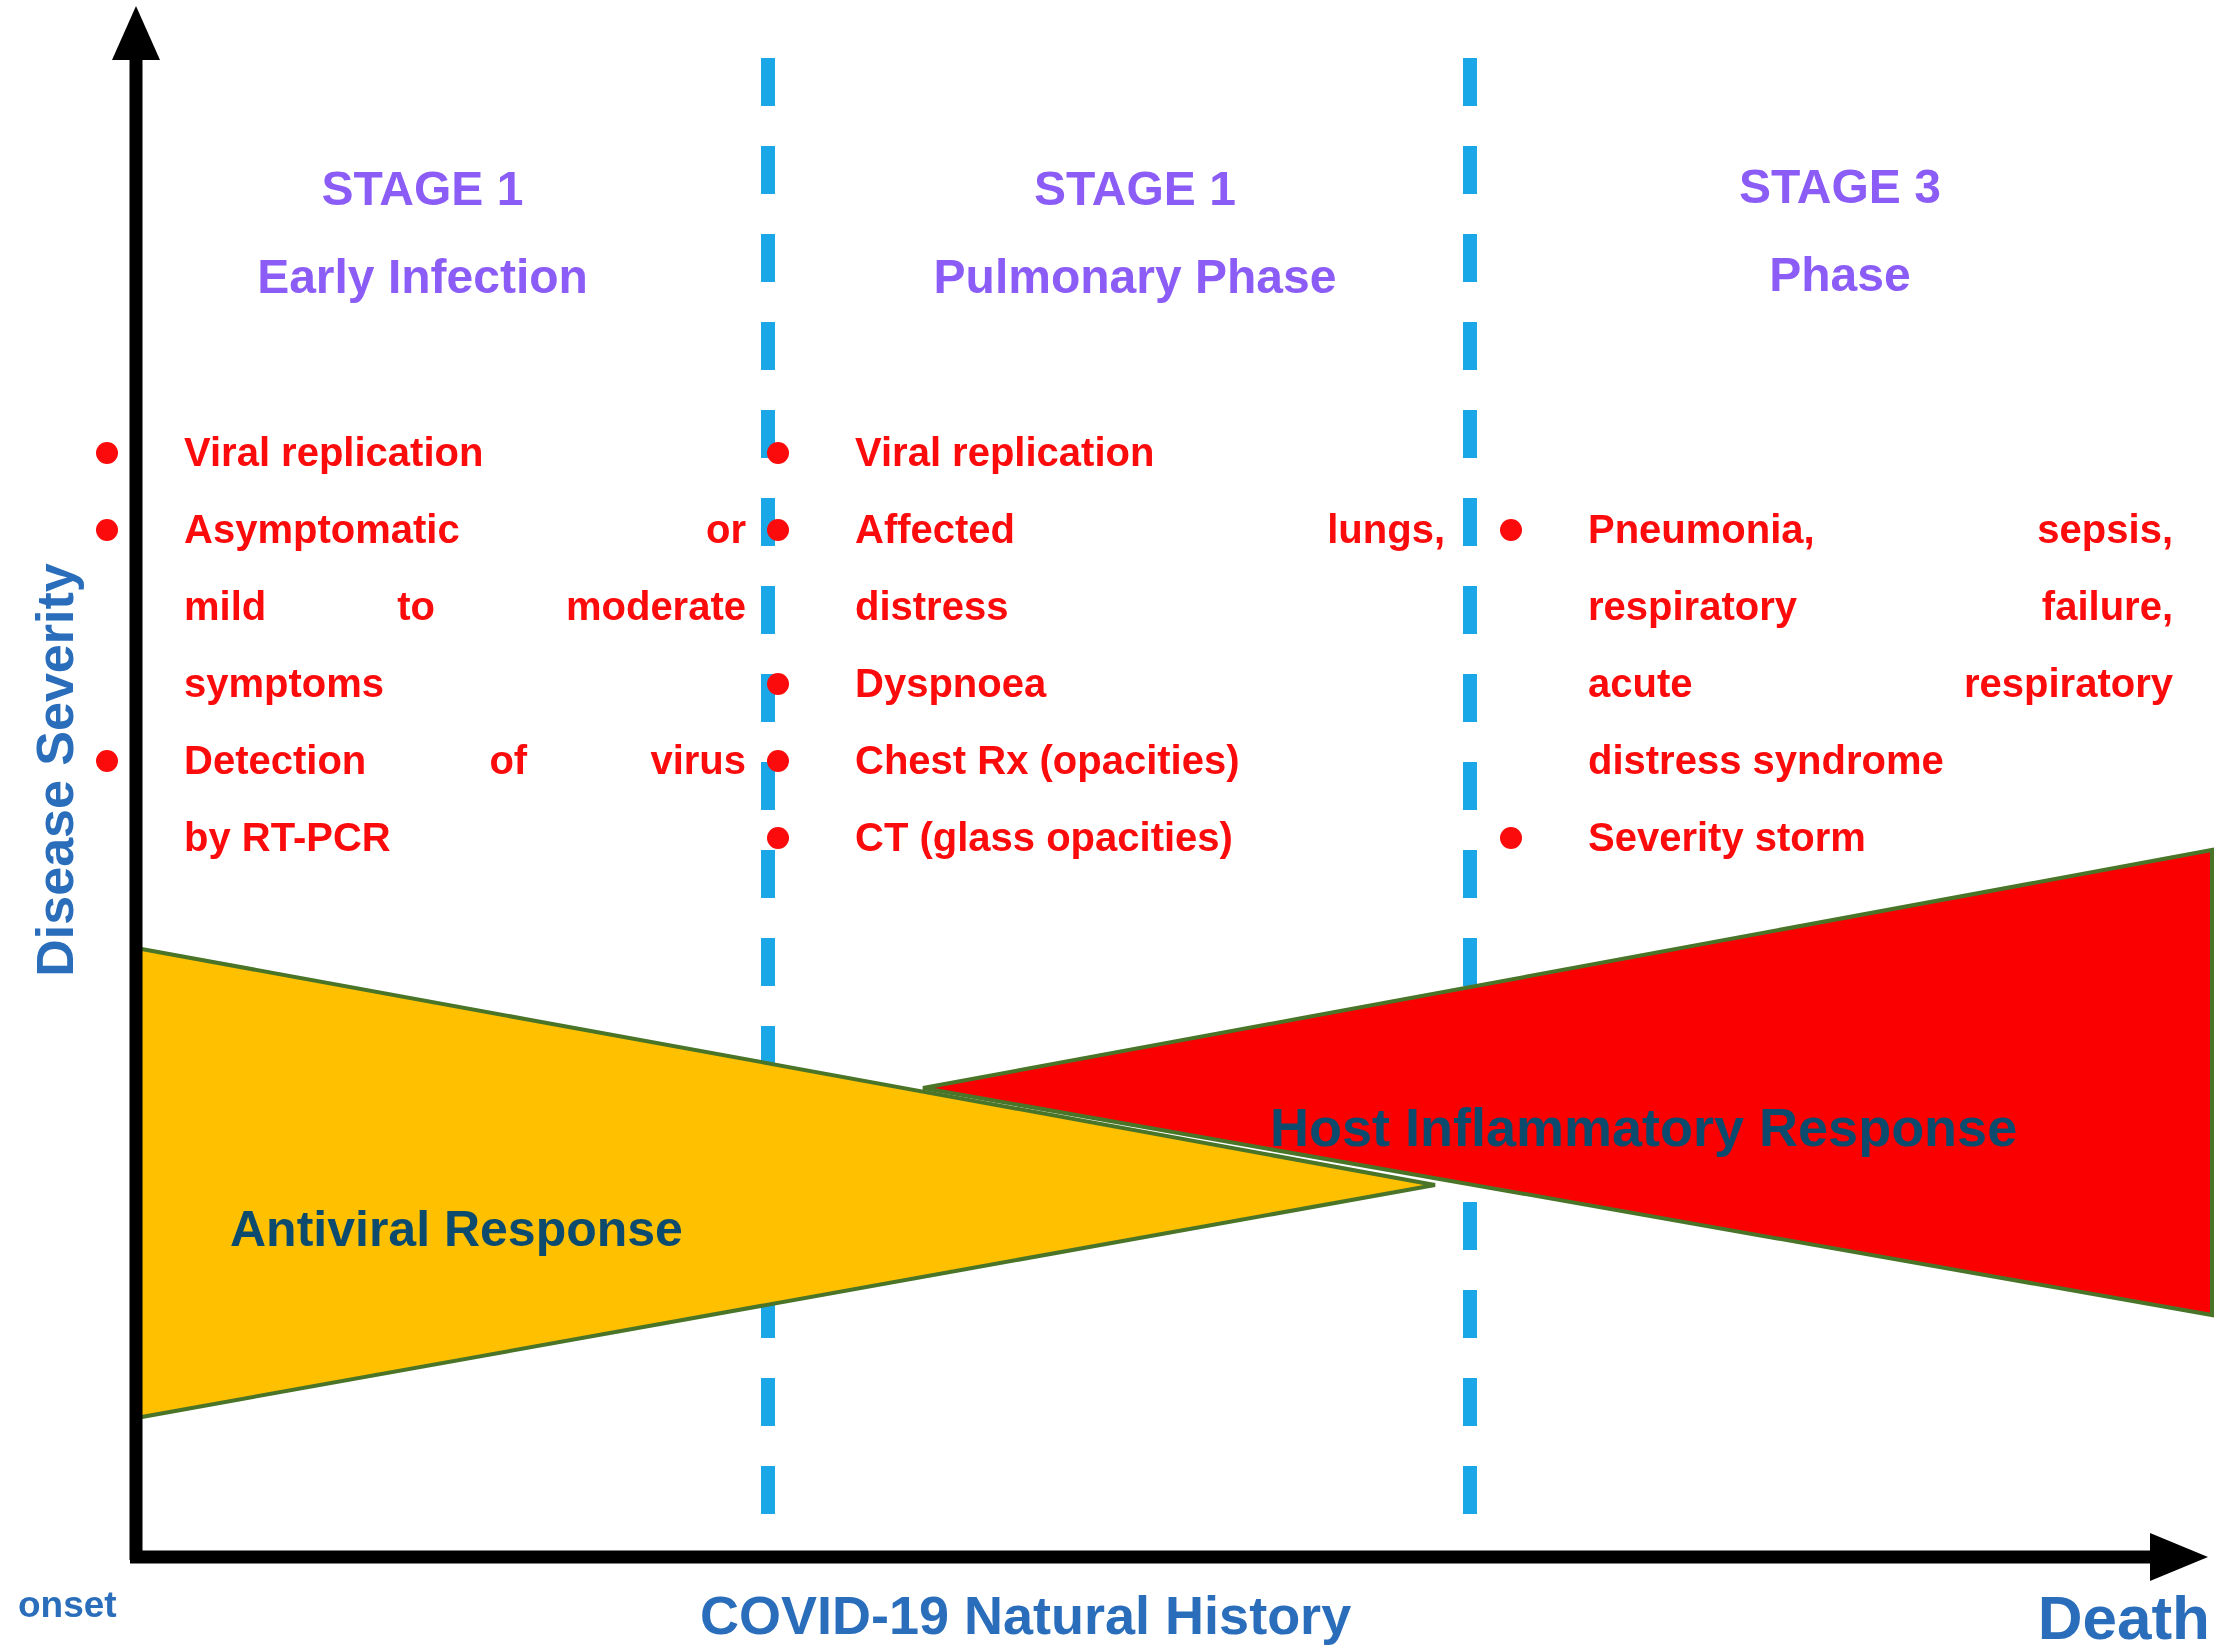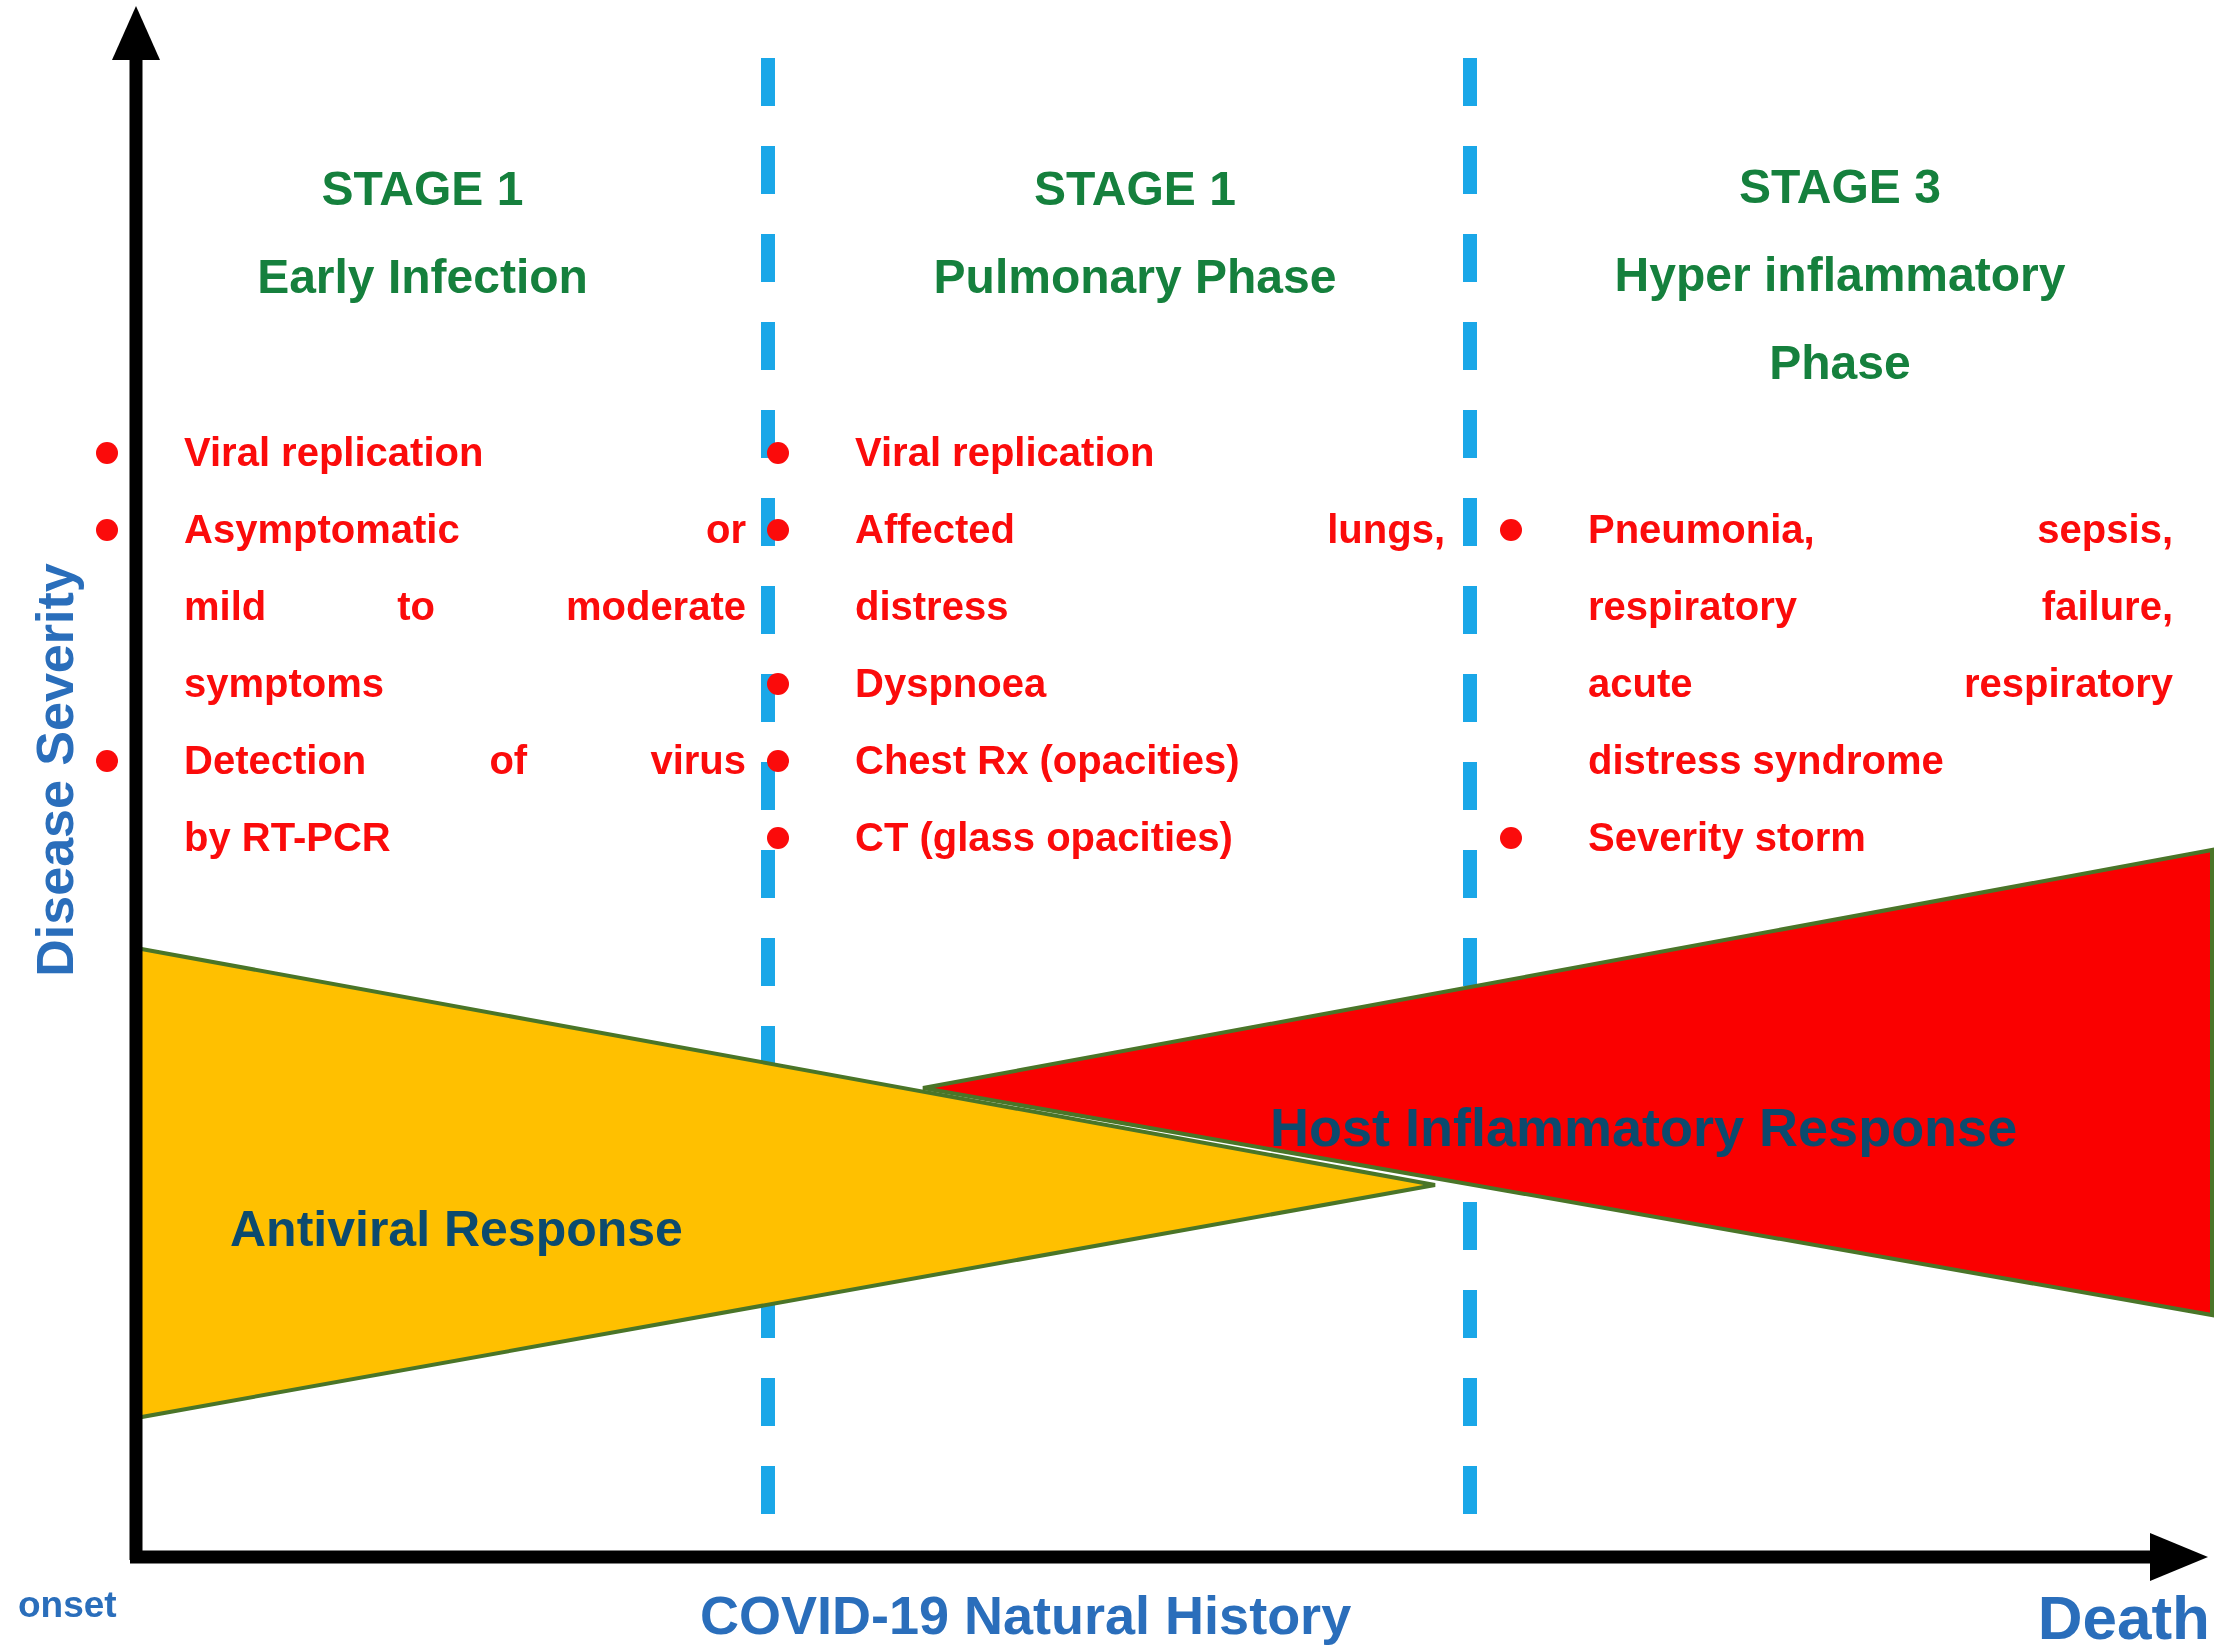--- a/index.html
+++ b/index.html
@@ -9,21 +9,21 @@
     background:#ffffff;
     font-family:"Liberation Sans", sans-serif;
     font-weight:bold;
     overflow:hidden;
   }
   #shapes{position:absolute;left:0;top:0;width:2225px;height:1652px;}
   .abs{position:absolute;}
   
   .stage-title{
     text-align:center;
-    color:#15803d;
+    color:#8b5cf6;
     font-size:48px;
     line-height:88px;
     white-space:nowrap;
   }
   
   .bullets{color:#fb0b0b;font-size:40px;line-height:77px;}
   .b-line{position:relative;white-space:normal;}
   .b-line.just{text-align:justify;text-align-last:justify;}
   .b-line .dot{
     position:absolute;
@@ -78,21 +78,20 @@
     <div class="b-line"><span class="dot"></span><span>Viral replication</span></div>
     <div class="b-line just"><span class="dot"></span><span>Affected lungs,</span></div>
     <div class="b-line"><span>distress</span></div>
     <div class="b-line"><span class="dot"></span><span>Dyspnoea</span></div>
     <div class="b-line"><span class="dot"></span><span>Chest Rx (opacities)</span></div>
     <div class="b-line"><span class="dot"></span><span>CT (glass opacities)</span></div>
   </div>
 
   <div class="abs stage-title" style="left:1510px;top:143px;width:660px;">
     <div>STAGE 3</div>
-    <div>Hyper inflammatory</div>
     <div>Phase</div>
   </div>
   <div class="abs bullets" style="left:1588px;top:491px;width:585px;">
     <div class="b-line just"><span class="dot"></span><span>Pneumonia, sepsis,</span></div>
     <div class="b-line just"><span>respiratory failure,</span></div>
     <div class="b-line just"><span>acute respiratory</span></div>
     <div class="b-line"><span>distress syndrome</span></div>
     <div class="b-line"><span class="dot"></span><span>Severity storm</span></div>
   </div>
 

